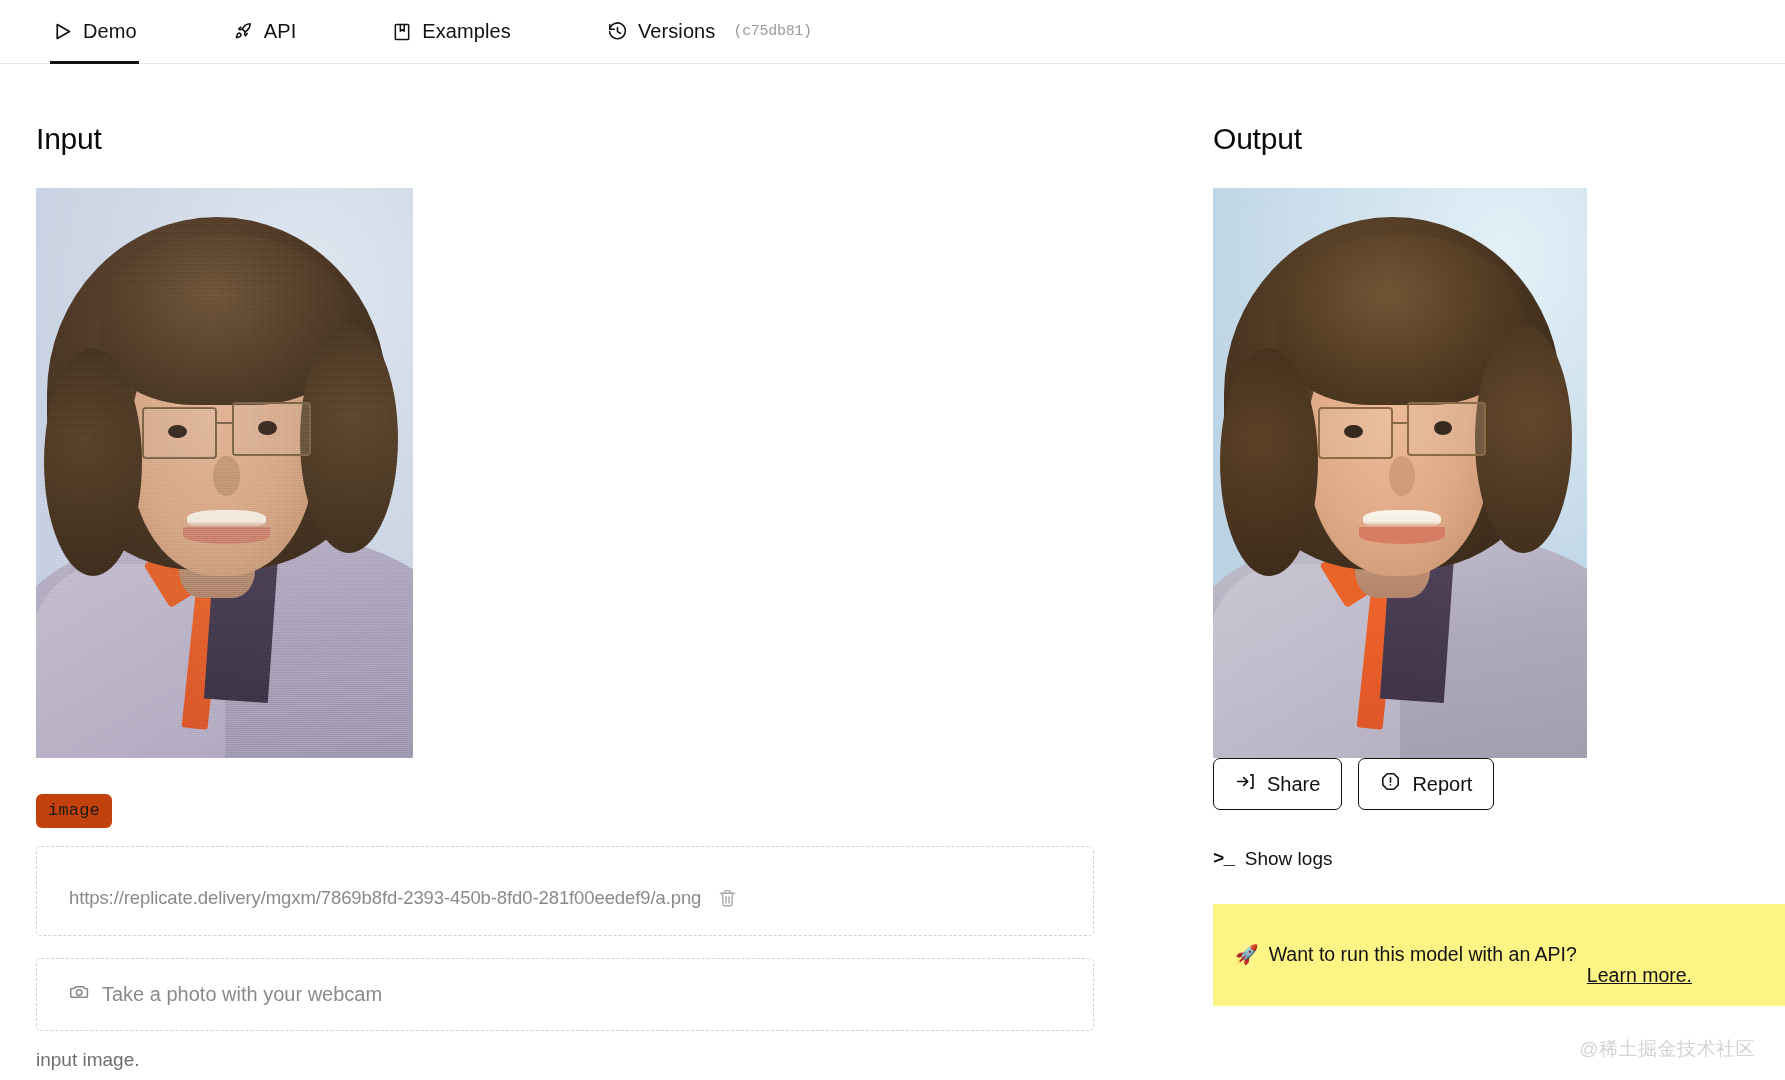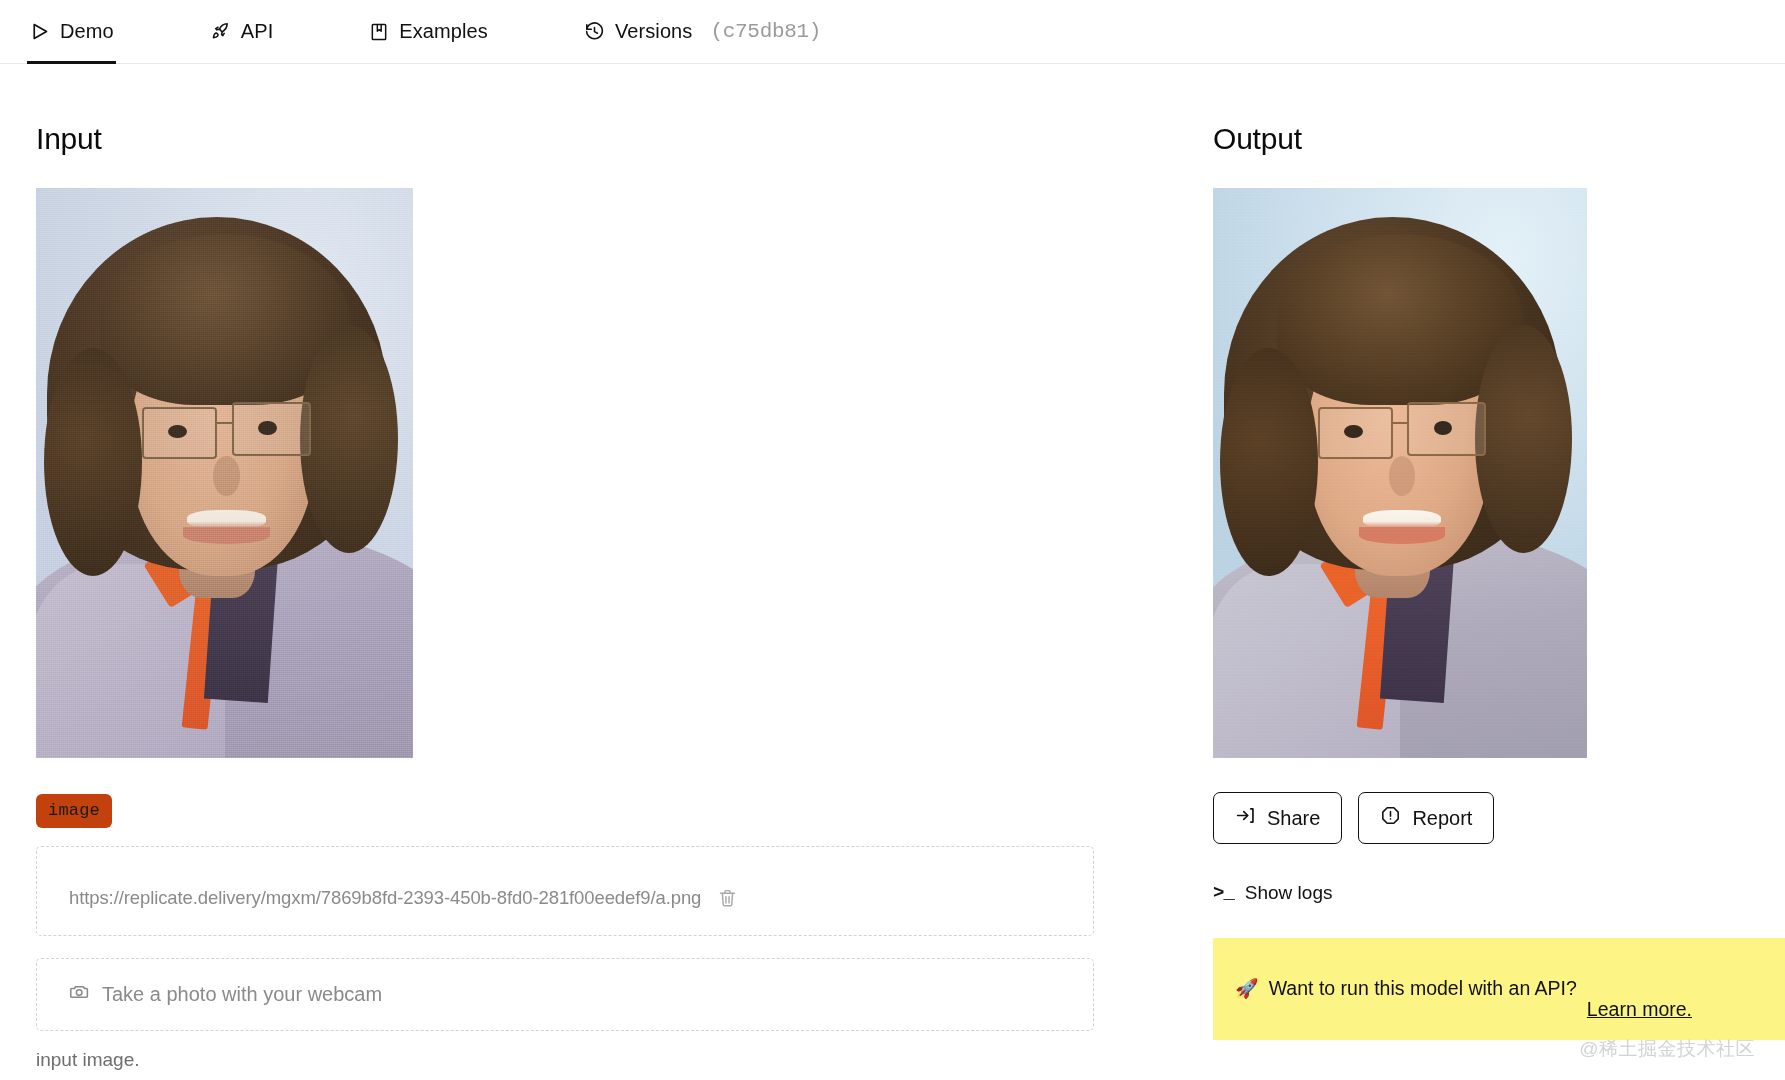--- a/index.html
+++ b/index.html
@@ -13,21 +13,21 @@
     overflow: hidden;
   }
 
   
   .tabbar {
     position: relative;
     height: 64px;
     border-bottom: 1px solid #e8e8e8;
     display: flex;
     align-items: center;
-    padding-left: 29px;
+    padding-left: 52px;
   }
   .tab {
     display: flex;
     align-items: center;
     gap: 10px;
     height: 64px;
     padding: 0 0 0 0;
     margin-right: 96px;
     font-size: 20px;
     color: #111111;
@@ -38,21 +38,21 @@
   .tab .tab-label { font-size: 20px; letter-spacing: .1px; }
   .tab.active::after {
     content: "";
     position: absolute;
     left: -2px; right: -2px; bottom: 0;
     height: 3px;
     background: #111111;
   }
   .tab .tab-hash {
     color: #9b9b9b;
-    font-size: 21px;
+    font-size: 15px;
     margin-left: 8px;
     font-family: "Liberation Mono", monospace;
     letter-spacing: -0.3px;
     text-align: center;
   }
   .tab svg { display: block; }
 
   
   .main {
     display: flex;
@@ -139,21 +139,20 @@
   .helper-text {
     margin-top: 18px;
     font-size: 19px;
     color: #6e6e6e;
   }
 
   
   .actions {
     display: flex;
     gap: 16px;
-    margin-top: 34px;
   }
   .btn {
     display: inline-flex;
     align-items: center;
     gap: 11px;
     height: 52px;
     padding: 0 21px;
     border: 1.4px solid #111111;
     border-radius: 7px;
     background: #ffffff;

